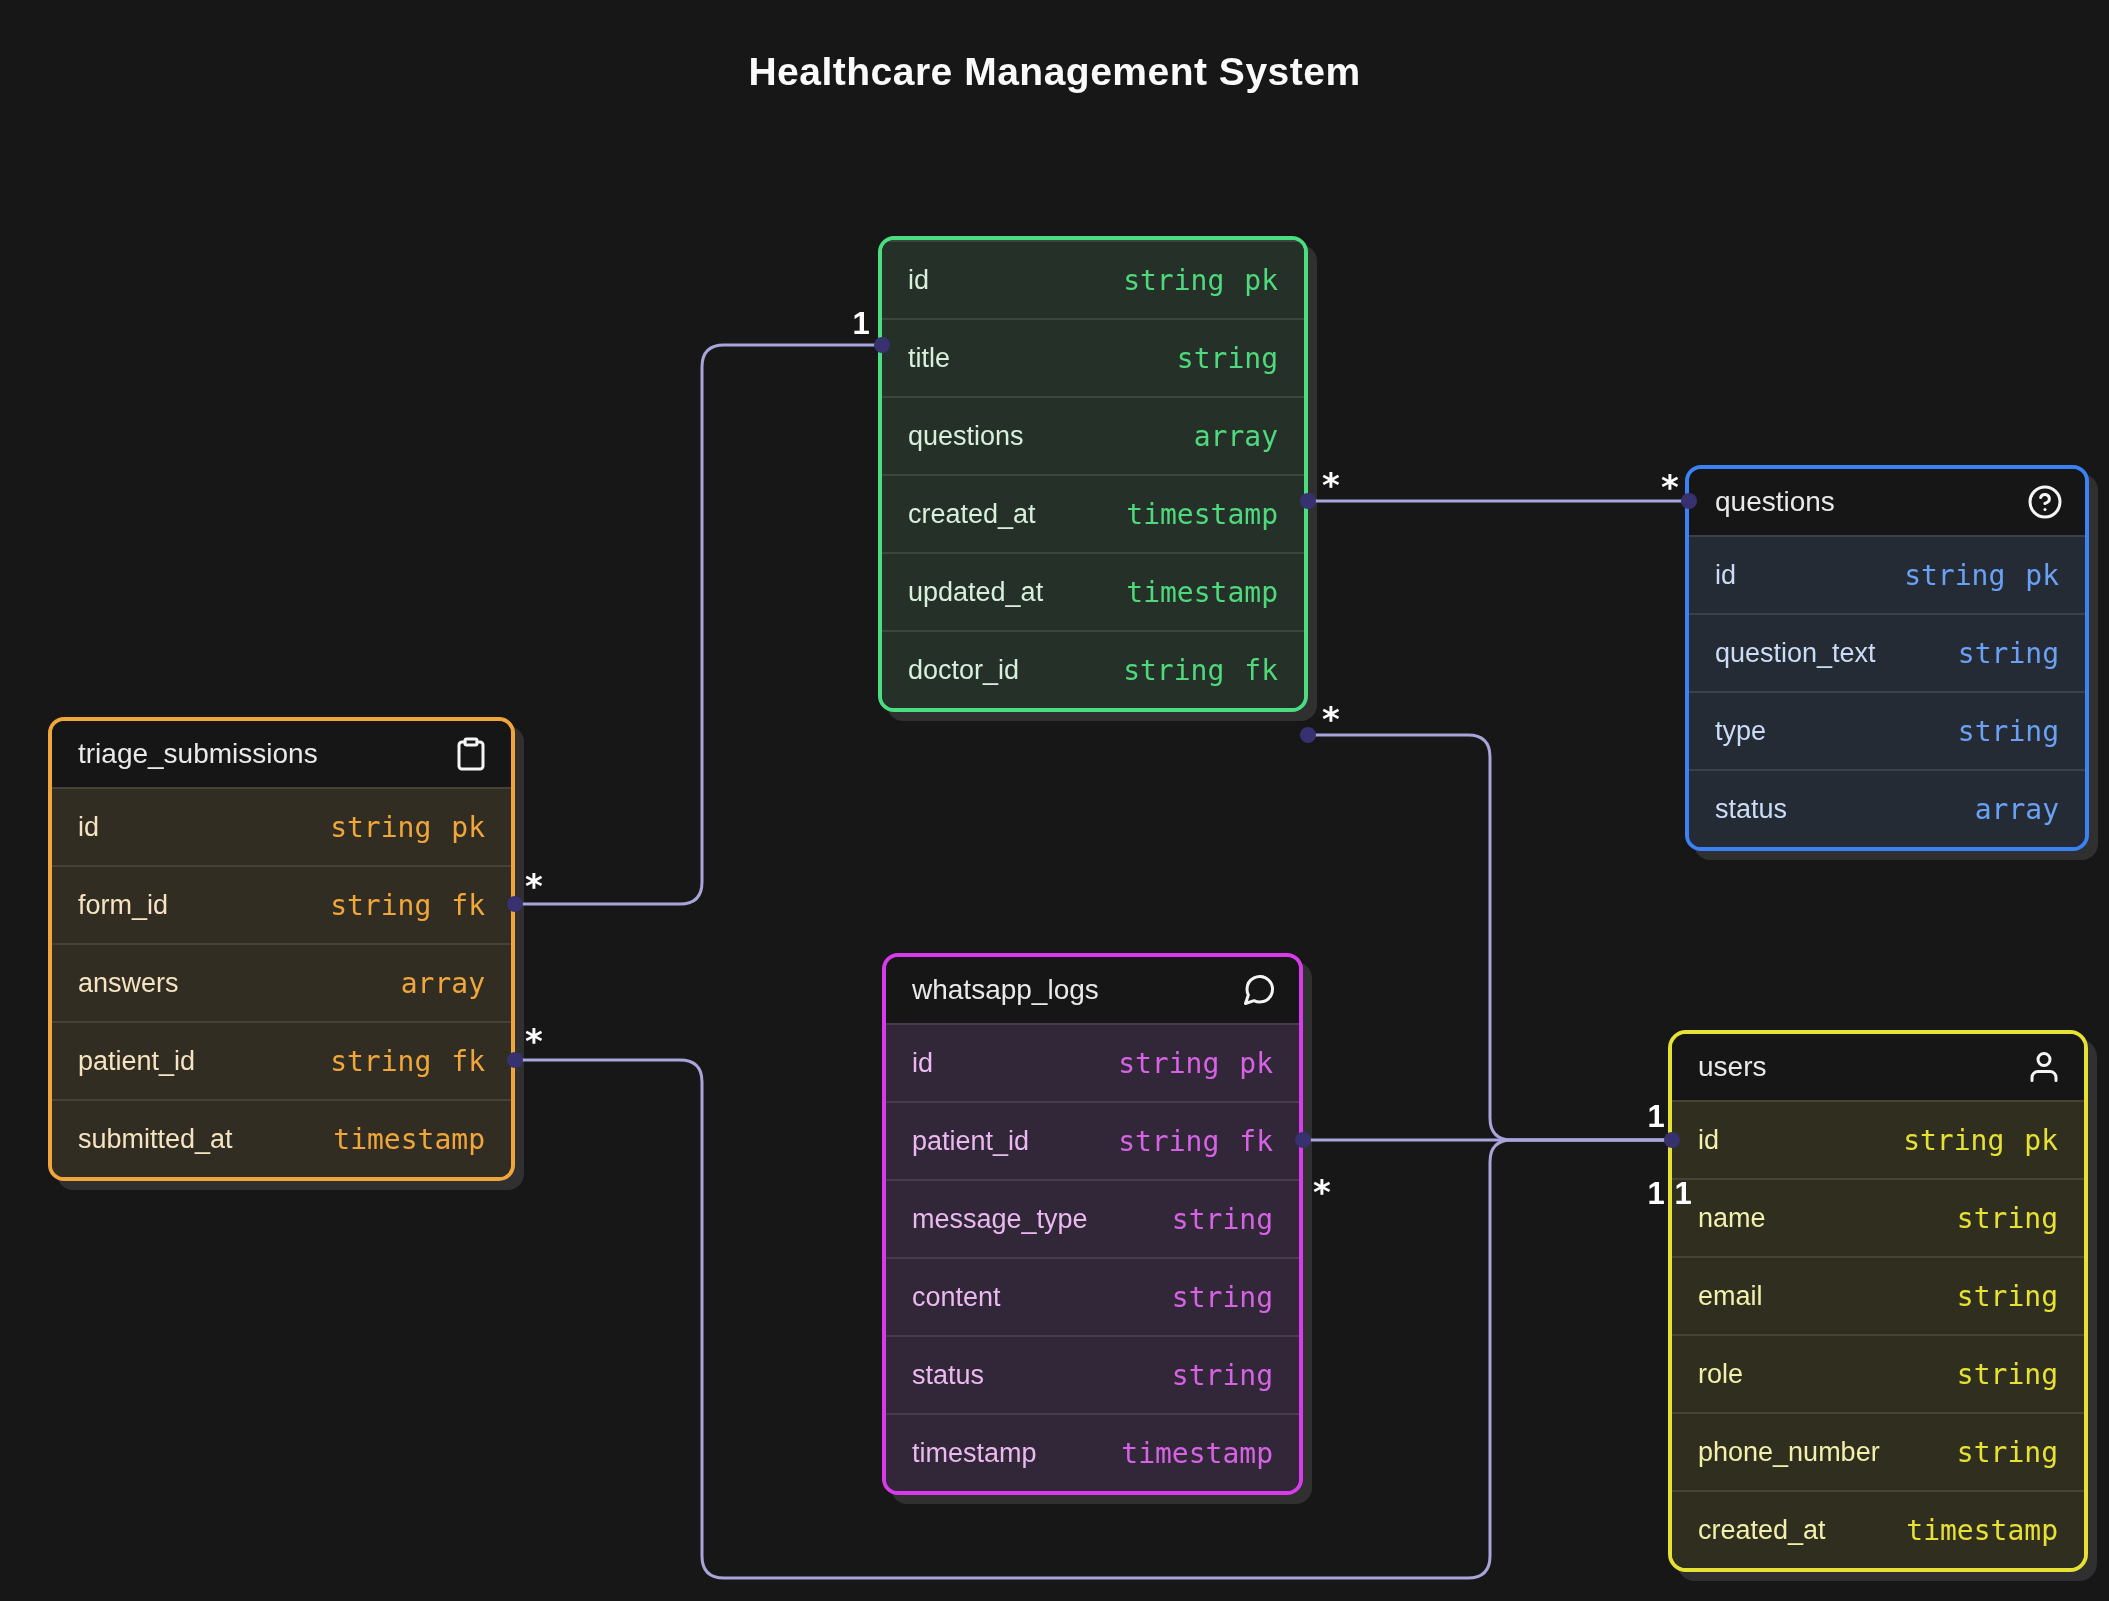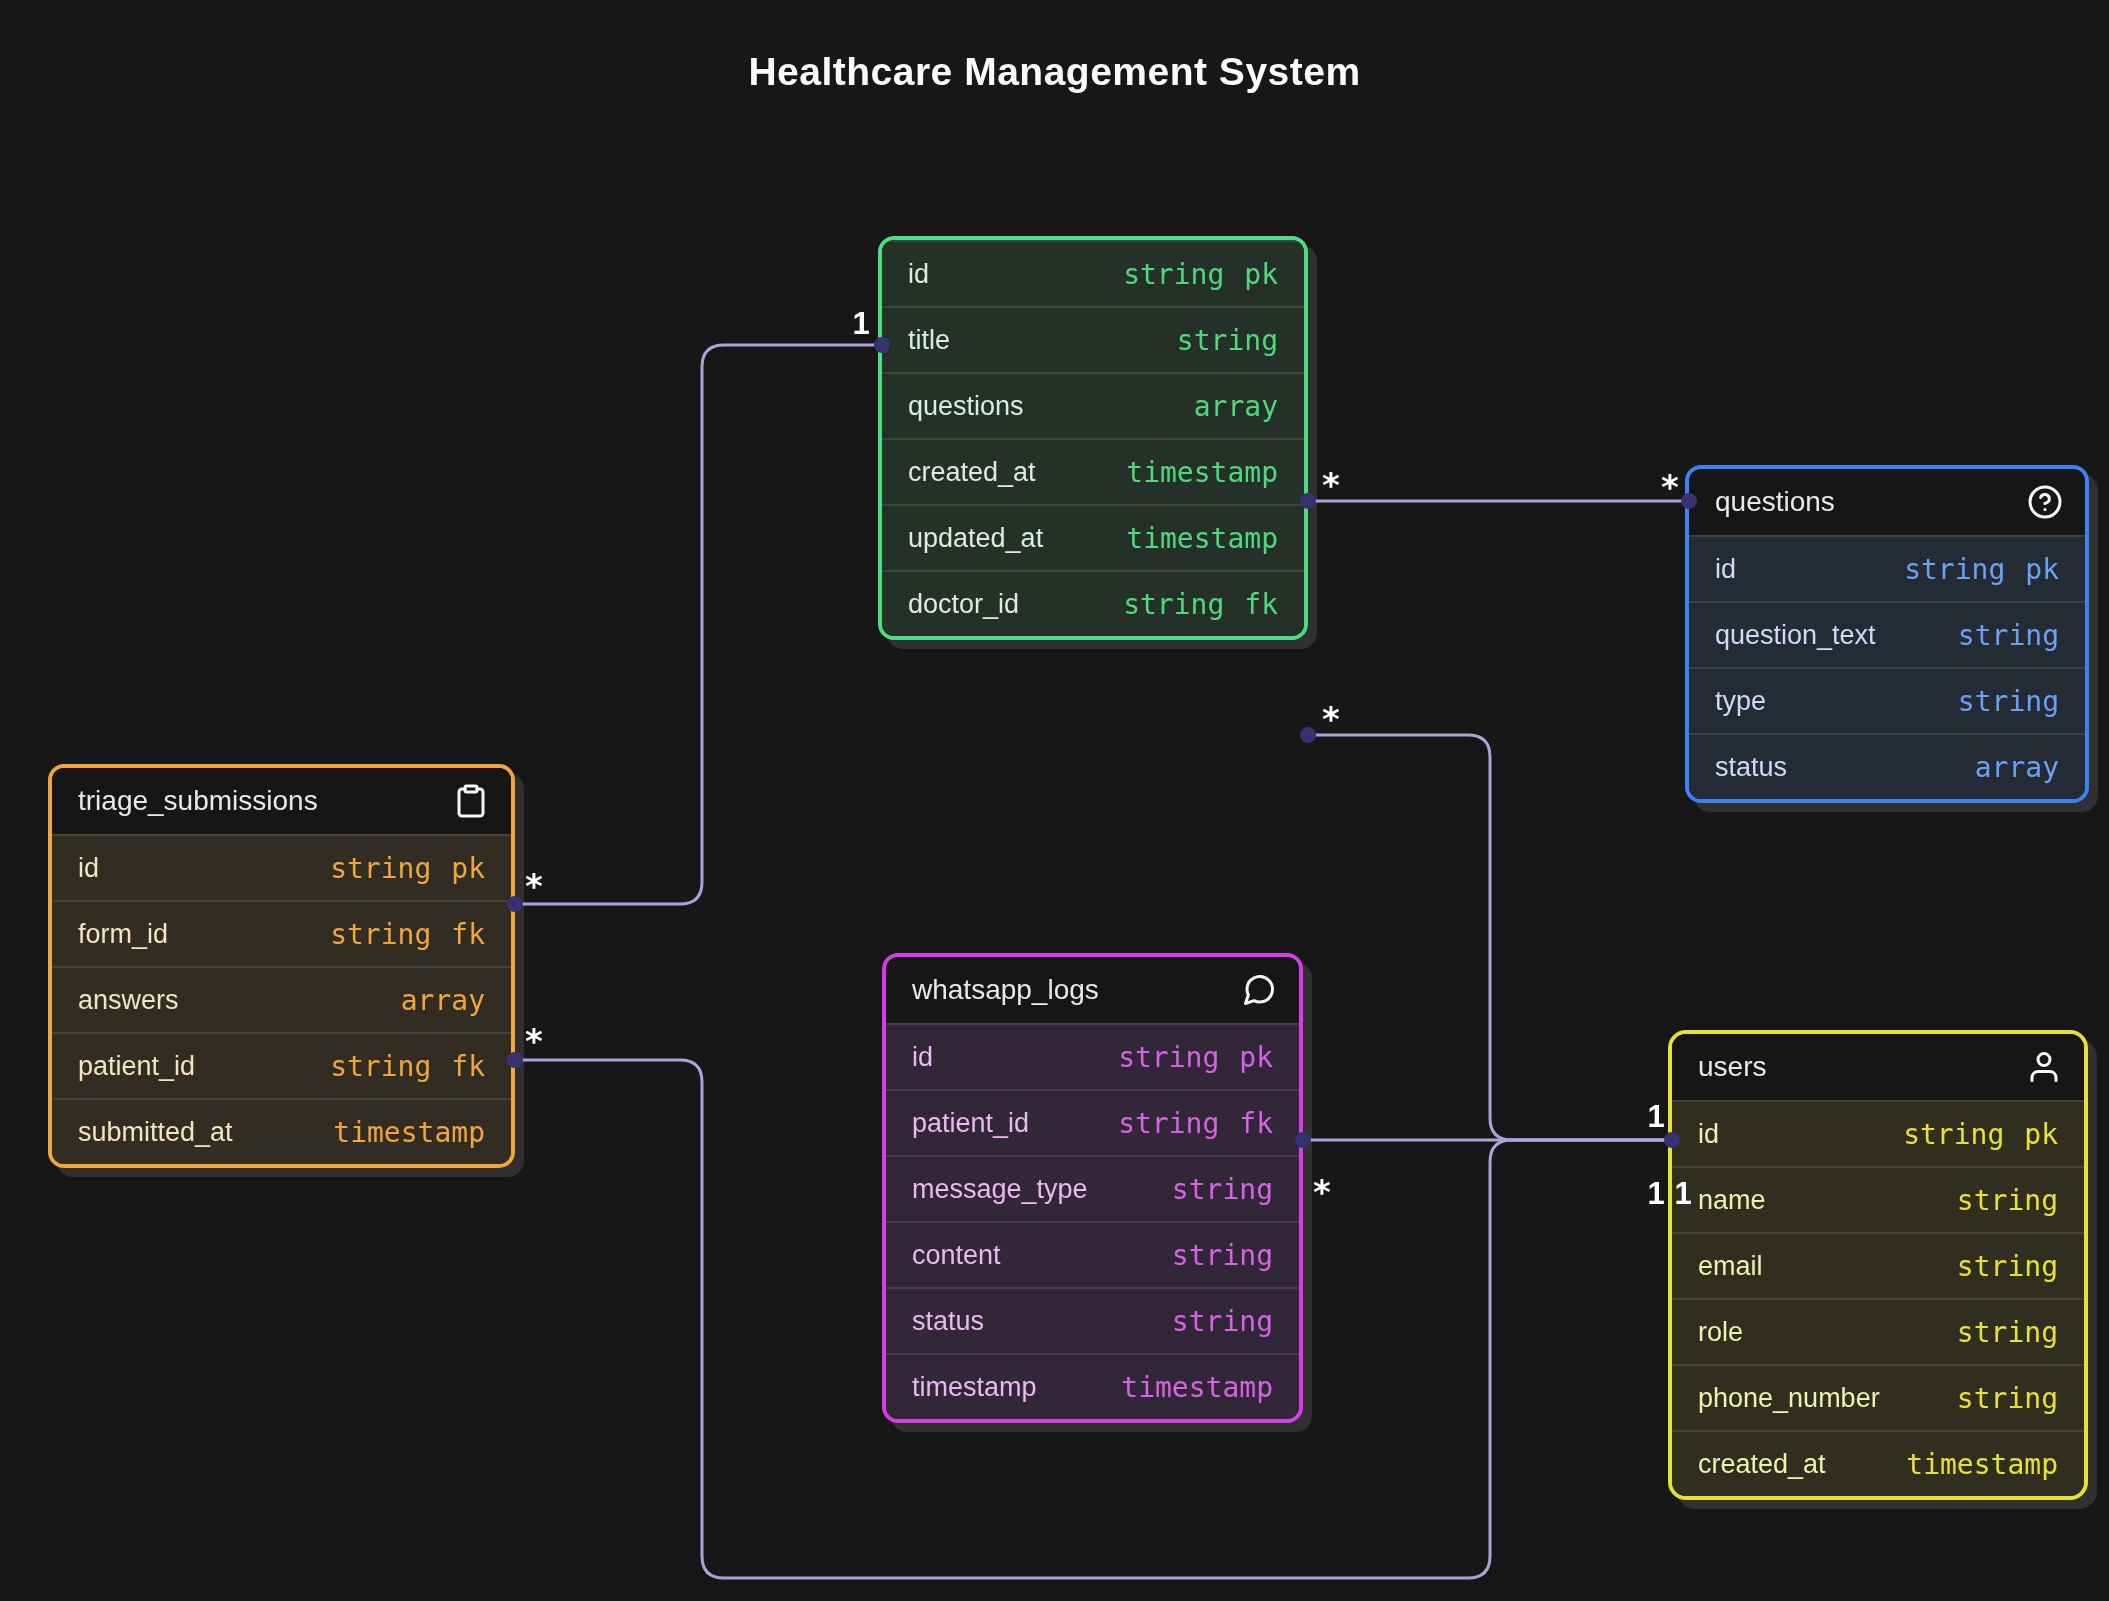--- a/index.html
+++ b/index.html
@@ -21,21 +21,21 @@
   }
   .thead{
     height:66px;background:#161616;display:flex;align-items:center;
     justify-content:space-between;padding:0 22px 0 26px;
   }
   .tname{color:#e9e9e9;font-size:28px;}
   .ticon svg{display:block;width:36px;height:36px;stroke:#f5f5f5;fill:none;
     stroke-width:2;stroke-linecap:round;stroke-linejoin:round;}
   .tbody{background:var(--body);}
   .row{
-    box-sizing:border-box;height:66px;display:flex;align-items:center;
+    box-sizing:border-box;height:78px;display:flex;align-items:center;
     justify-content:space-between;padding:0 26px;
     border-top:2px solid rgba(255,255,255,0.10);
   }
   .fname{color:var(--fname);font-size:27px;}
   .typewrap{display:flex;align-items:center;gap:20px;}
   .ftype,.fkey{color:var(--ftype);font-size:28px;font-family:"DejaVu Sans Mono",monospace;}
   
   #wires{position:absolute;left:0;top:0;z-index:5;pointer-events:none;}
   #wires path{stroke:var(--line,#a9a4d9);stroke-width:3;fill:none;}
   #wires circle{fill:var(--dot,#38316f);}
@@ -157,21 +157,21 @@
         </div>
         <div class="row">
           <span class="fname">status</span>
           <span class="typewrap">
             <span class="ftype">array</span>
           </span>
         </div>
       </div>
   </div>
 
-  <div class="table" style="left: 48px; top: 717px; width: 467px; margin-top: 47px; --accent: #f0a63b; --body: #312d22; --fname: #f5e3c1; --ftype: #f0a63b;">
+  <div class="table" style="left: 48px; top: 717px; width: 467px; --accent: #f0a63b; --body: #312d22; --fname: #f5e3c1; --ftype: #f0a63b;">
     <div class="thead">
       <span class="tname">triage_submissions</span>
       <span class="ticon">
         <svg viewBox="0 0 24 24">
             <path d="M16 4h2a2 2 0 0 1 2 2v14a2 2 0 0 1-2 2H6a2 2 0 0 1-2-2V6a2 2 0 0 1 2-2h2"></path>
             <rect x="8" y="2" width="8" height="4" rx="1" ry="1"></rect>
           </svg>
       </span>
     </div>
     <div class="tbody">

